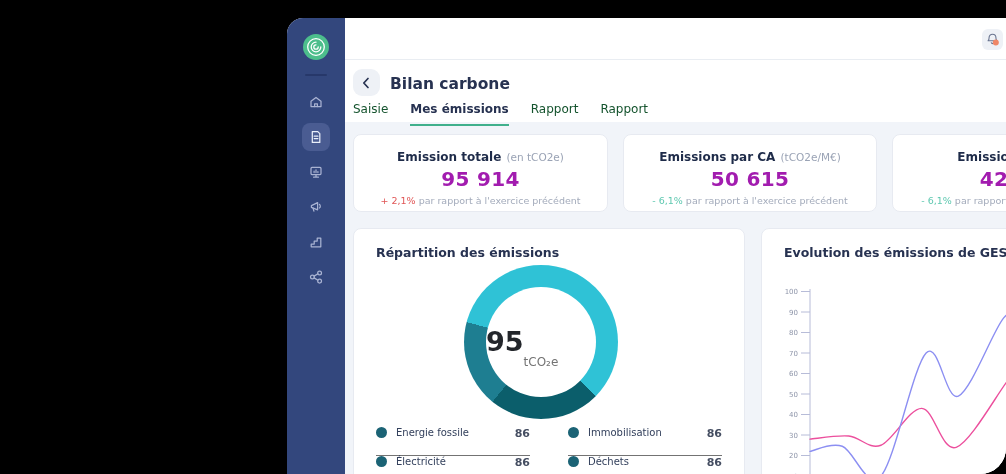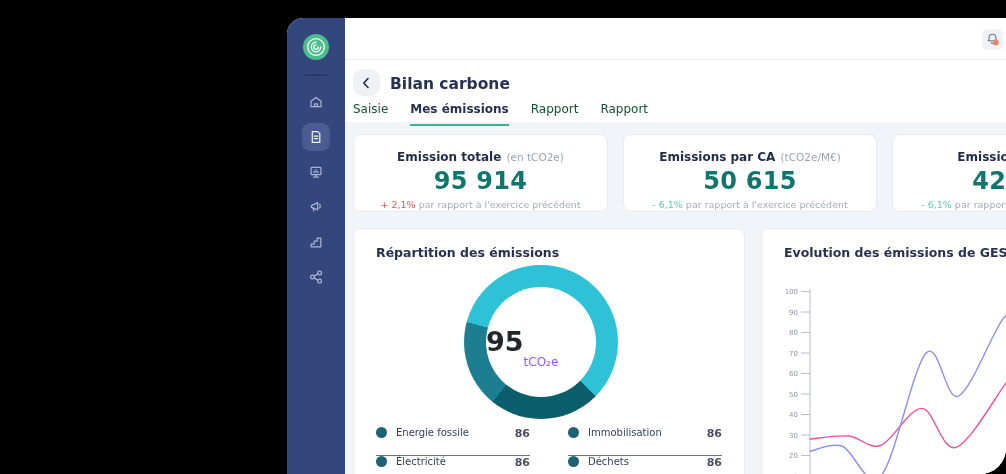--- a/index.html
+++ b/index.html
@@ -37,37 +37,37 @@
   .tab.active { color:#273251; font-weight:700; border-bottom:2.5px solid var(--tab-underline); padding-bottom:7.5px; }
 
   
   .content-bg { position:absolute; left:58px; right:0; top:104px; bottom:0; background:#F1F4F9; }
   .stats-row { position:absolute; left:66px; top:116px; display:flex; gap:15px; z-index:2; }
   .stat-card { width:255px; height:78px; background:#fff; border:1px solid #E7EAF1; border-radius:8px;
                padding:11px 16px 0; overflow:hidden; flex:none;text-align:center; }
   .st-line { white-space:nowrap; }
   .st-title { font-size:12px; font-weight:700; color:#1E2B49; }
   .st-sub { font-size:10.5px; color:#9AA3B5; }
-  .st-value { font-size:24px; font-weight:700; color:#0f766e; margin-top:2px; letter-spacing:.3px; }
+  .st-value { font-size:20px; font-weight:700; color:#a21caf; margin-top:2px; letter-spacing:.3px; }
   .st-note { font-size:9.5px; color:#A3ABBB; margin-top:4px; white-space:nowrap; }
   .delta { font-weight:400; }
   .delta-up { color:var(--delta-up-red); }
   .delta-down { color:var(--delta-down-green); }
 
   .charts-row { position:absolute; left:66px; top:210px; display:flex; gap:16px; z-index:2; }
   .chart-card { width:392px; height:330px; background:#fff; border:1px solid #E7EAF1; border-radius:8px;
                 position:relative; overflow:hidden; flex:none; }
   .chart-title { position:absolute; left:22px; top:16px; font-size:12.5px; font-weight:700; color:#273251; }
 
   
   .donut { position:absolute; left:110px; top:36px; width:154px; height:154px; border-radius:50%; }
   .donut-hole { position:absolute; inset:22px; background:#fff; border-radius:50%; display:flex;
                 flex-direction:row; align-items:center; }
   .donut-value { font-size:27px; font-weight:700; color:#23262B; line-height:1.1; }
-  .donut-unit { font-size:12px; color:#8b5cf6;margin-top:40px; }
+  .donut-unit { font-size:12px; color:#737373;margin-top:40px; }
   .legend { position:absolute; left:22px; right:22px; top:198px; display:grid;
             grid-template-columns:1fr 1fr; column-gap:38px; }
   .legend-row { display:flex; align-items:flex-start; gap:9px; height:29px; border-bottom:1px solid #737373; }
   .legend-dot { width:11px; height:11px; border-radius:50%; background:var(--legend-dot); flex:none; }
   .legend-label { flex:1; font-size:10px; color:#33405C; }
   .legend-value { font-size:11px; font-weight:700; color:#444D61; }
 
   
   .line-svg { position:absolute; left:0; top:0; width:392px; height:330px; pointer-events:none; }
   .line-svg .axis { stroke:#B7BCD8; stroke-width:1; }

